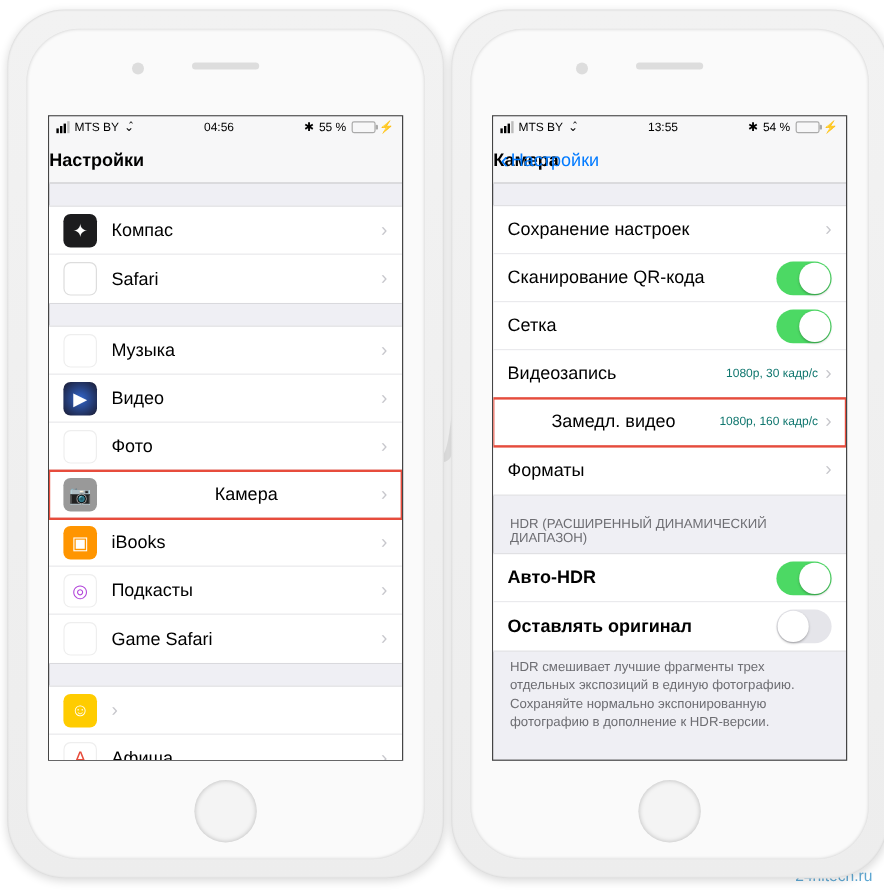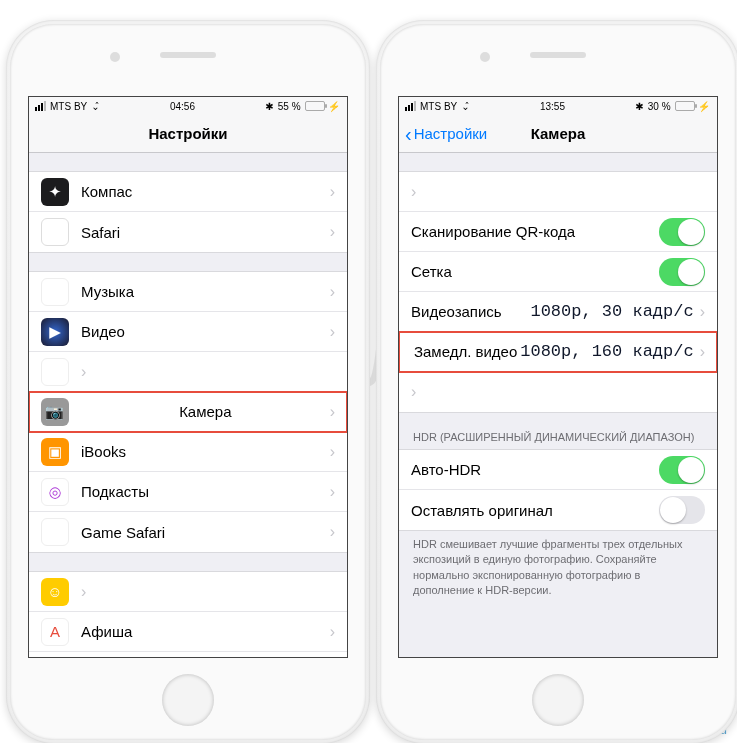--- a/index.html
+++ b/index.html
@@ -25,25 +25,25 @@
   .credit {
     position: absolute;
     bottom: 6px; right: 10px;
     font-size: 13px;
     color: #5fa8d3;
   }
   .phone {
     position: absolute;
     width: 364px;
     height: 724px;
-    top: 20px;
+    top: 8px;
     border-radius: 48px;
     background: linear-gradient(#f2f2f2,#ededed);
     box-shadow: 0 2px 8px rgba(0,0,0,.15), inset 0 0 2px rgba(0,0,0,.2);
-    padding: 4px;
+    padding: 16px;
   }
   .phone.left { left: 6px; }
   .phone.right { left: 376px; }
   .phone-inner {
     width:100%; height:100%;
     border-radius:44px;
     background:#fafafa;
     box-shadow: inset 0 0 3px rgba(0,0,0,.2);
     position:relative;
     overflow:hidden;
@@ -85,48 +85,48 @@
   .wifi { font-size:10px; }
   .battery {
     width:20px; height:10px; border:1px solid #aaa; border-radius:2px; position:relative;
   }
   .battery::after { content:""; position:absolute; right:-3px; top:2px; width:2px; height:4px; background:#aaa; border-radius:1px; }
   .battery .fill { height:100%; background:#ffcc00; width:55%; }
   
   .navbar {
     height:38px; background:#f7f7f8;
     border-bottom:1px solid #c8c8cc;
-    display:flex; align-items:center; justify-content:center;
+    display:flex; align-items:center; justify-content:flex-start;
     position:relative;
   }
   .navbar .title { font-weight:600; font-size:15px; }
   .navbar .back {
     position:absolute; left:6px; display:flex; align-items:center;
     color:#007aff; font-size:15px; gap:2px;
   }
   .navbar .back .chev { font-size:20px; line-height:1; font-weight:300; }
   
   .content { overflow-y:auto; height:calc(100% - 56px); }
   .group { margin-top:18px; background:#fff; border-top:1px solid #d9d9dd; border-bottom:1px solid #d9d9dd; }
-  .group.tight { margin-top:0; }
+  .group.tight { margin-top:0;font-weight:bold; }
   .row {
     display:flex; align-items:center; min-height:40px;
     padding:0 12px; border-bottom:1px solid #e5e5e9;
     background:#fff;
     position:relative;
   }
   .row:last-child { border-bottom:none;justify-content:space-between; }
   .row.highlighted { outline:2px solid #e74c3c; outline-offset:-1px; z-index:2;text-align:center; }
   .row .icon-slot {
     width:28px; height:28px; border-radius:6px; margin-right:12px;
     display:flex; align-items:center; justify-content:center;
     flex-shrink:0; font-size:15px; color:#fff;
   }
   .row .lbl { flex:1; font-size:15px; color:#000; }
-  .row .detail { font-size:17px; color:#0f172a; margin-right:6px;font-family:Liberation Mono, monospace; }
+  .row .detail { font-size:10px; color:#0f766e; margin-right:6px; }
   .row .chev-r { color:#c7c7cc; font-size:16px; }
   .toggle {
     width:46px; height:28px; border-radius:14px; background:#e5e5ea; position:relative; flex-shrink:0;
   }
   .toggle.on { background:#4cd964; }
   .toggle .knob {
     width:26px; height:26px; border-radius:50%; background:#fff;
     position:absolute; top:1px; left:1px;
     box-shadow:0 1px 2px rgba(0,0,0,.3);
   }
@@ -206,20 +206,21 @@
                 <span class="lbl">Музыка</span>
                 <span class="chev-r">›</span>
               </div>
               <div class="row">
                 <span class="icon-slot ic-video">▶</span>
                 <span class="lbl">Видео</span>
                 <span class="chev-r">›</span>
               </div>
               <div class="row">
                 <span class="icon-slot ic-photo">✿</span>
+                <span class="lbl">Фото</span>
                 <span class="chev-r">›</span>
               </div>
               <div class="row highlighted">
                 <span class="icon-slot ic-camera">📷</span>
                 <span class="lbl">Камера</span>
                 <span class="chev-r">›</span>
               </div>
               <div class="row">
                 <span class="icon-slot ic-ibooks">▣</span>
                 <span class="lbl">iBooks</span>
@@ -266,35 +267,36 @@
                 <span></span>
                 <span></span>
                 <span></span>
               </span>
             <span>MTS BY</span>
             <span class="wifi">⌄̂</span>
           </div>
           <span>13:55</span>
           <div class="sb-right">
             <span>✱</span>
-            <span>30 %</span>
+            <span>54 %</span>
             <span class="battery"><span class="fill" style="width:54%"></span></span>
             <span>⚡</span>
           </div>
         </div>
         <div class="navbar">
           <div class="back">
             <span class="chev">‹</span>
             <span>Настройки</span>
           </div>
           <span class="title">Камера</span>
         </div>
         <div class="content">
           <div class="group">
             <div class="row">
+              <span class="lbl">Сохранение настроек</span>
               <span class="chev-r">›</span>
             </div>
             <div class="row">
               <span class="lbl">Сканирование QR-кода</span>
               <span class="toggle on">
                   <span class="knob"></span>
                 </span>
             </div>
             <div class="row">
               <span class="lbl">Сетка</span>
@@ -306,20 +308,21 @@
               <span class="lbl">Видеозапись</span>
               <span class="detail">1080p, 30 кадр/с</span>
               <span class="chev-r">›</span>
             </div>
             <div class="row highlighted">
               <span class="lbl">Замедл. видео</span>
               <span class="detail">1080p, 160 кадр/с</span>
               <span class="chev-r">›</span>
             </div>
             <div class="row">
+              <span class="lbl">Форматы</span>
               <span class="chev-r">›</span>
             </div>
           </div>
           <div class="section-header">HDR (РАСШИРЕННЫЙ ДИНАМИЧЕСКИЙ ДИАПАЗОН)</div>
           <div class="group tight">
             <div class="row">
               <span class="lbl">Авто-HDR</span>
               <span class="toggle on">
                   <span class="knob"></span>
                 </span>

